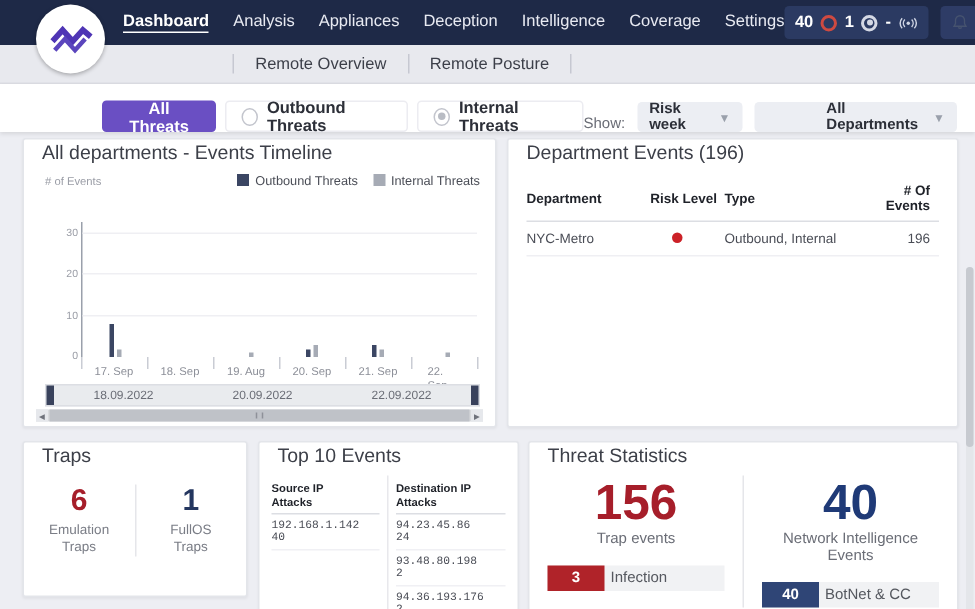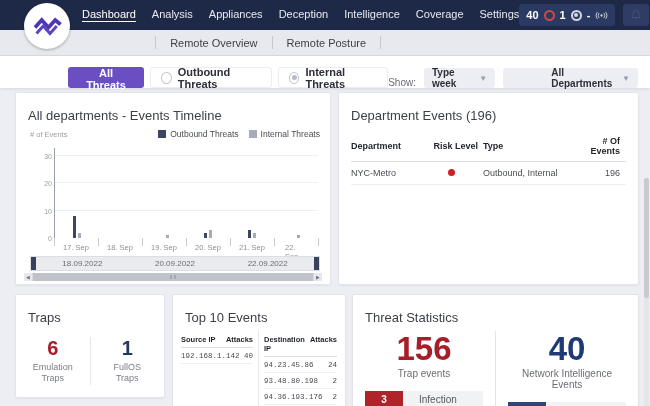--- a/index.html
+++ b/index.html
@@ -7,21 +7,21 @@
     font-family:"Liberation Sans", sans-serif; background:#edeef3; }
 
   
   .navbar { position:absolute; top:0; left:0; width:650px; height:30px;
     background:#1e2947; display:flex; align-items:center; z-index:10; }
   .logo { position:absolute; left:24px; top:3px; width:46px; height:46px;
     border-radius:50%; background:#fff; z-index:30;
     box-shadow:0 1px 3px rgba(0,0,0,.3); display:flex; align-items:center; justify-content:center; }
   .nav-items { display:flex; gap:16px; margin-left:82px; }
   .nav-item { color:#e8eaf2; font-size:11px; cursor:pointer; white-space:nowrap; }
-  .nav-item.active { font-weight:normal; color:#fff; border-bottom:1px solid #fff; padding-bottom:1px; }
+  .nav-item.active { font-weight:bold; color:#fff; border-bottom:1px solid #fff; padding-bottom:1px; }
   .nav-right { margin-left:auto; display:flex; align-items:center; gap:8px; padding-right:14px; }
   .alert-box { background:#2b3a62; border-radius:3px; height:22px; display:flex;
     align-items:center; gap:5px; padding:0 7px; color:#fff; font-size:11px; font-weight:bold; }
   .ring-red { width:11px; height:11px; border:2px solid #cf4a41; border-radius:50%; display:inline-block; }
   .ring-dot { width:11px; height:11px; border:2px solid #d4d8e4; border-radius:50%; display:inline-flex;
     align-items:center; justify-content:center; }
   .ring-dot i { width:4px; height:4px; background:#d4d8e4; border-radius:50%; }
   .bell-box { background:#2e3c66; border-radius:3px; height:22px; width:26px;
     display:flex; align-items:center; justify-content:center; }
 
@@ -47,21 +47,21 @@
   .dropdown { background:#eceef3; border-radius:3px; height:20px; display:flex; align-items:center;
     gap:5px; padding:0 8px; font-size:10px; font-weight:bold; color:#2c2f38;
     margin-left:8px; cursor:pointer; }
   .dropdown:last-child { margin-right:12px;padding-left:48px; }
   .chev { font-size:8px; color:#9aa0ab; }
 
   
   .main { position:absolute; top:88px; left:0; width:650px; height:318px; overflow:hidden; }
   .card { position:absolute; background:#fff; border:1px solid #e3e5ea; border-radius:2px;
     box-shadow:0 1px 2px rgba(0,0,0,.05); }
-  .card-title { font-size:13px; color:#3c3f48; padding:15px 12px 4px 12px; }
+  .card-title { font-size:13px; color:#3c3f48; padding:1px 12px 4px 12px; }
 
   
   #timeline-card { left:15px; top:4px; width:316px; height:193px; }
   .legend-row { display:flex; align-items:center; padding:0 10px 0 14px; height:14px; }
   .ylab { font-size:7.5px; color:#9a9da6; }
   .legend { margin-left:auto; display:flex; gap:10px; align-items:center; }
   .legend-item { display:flex; align-items:center; gap:4px; font-size:8.5px; color:#4a4d56; }
   .sw { width:8px; height:8px; display:inline-block; }
   .sw.outbound { background:#3b4663; } .sw.internal { background:#a6abb5; }
   .plot { position:absolute; left:38px; right:12px; top:55px; height:90px;
@@ -102,38 +102,38 @@
   .trap-num { font-size:20px; font-weight:bold; }
   .trap-num.red { color:#a61e2a; } .trap-num.navy { color:#24365f; }
   .trap-label { font-size:9px; color:#7a7d86; line-height:1.25; margin-top:2px; }
 
   
   #top10-card { left:172px; top:206px; width:174px; height:200px; }
   .top10-body { display:flex; padding:2px 8px 0 8px; }
   .mini-tbl { font-size:7.5px; }
   .mini-tbl.src { width:50%; padding-right:5px; border-right:1px solid #e8e8ec; }
   .mini-tbl.dst { width:50%; padding-left:5px; }
-  .mini-head, .mini-row { display:flex; justify-content:space-between; padding:3.5px 0; }
+  .mini-head, .mini-row { display:flex; justify-content:space-between; padding:3.5px 0;flex-direction:column; }
   .mini-head { font-weight:bold; color:#1f2229; border-bottom:1px solid #dcdee3; }
   .mini-row { color:#4a4d56; border-bottom:1px solid #f0f0f4;font-family:Liberation Mono, monospace; }
 
   
   #stats-card { left:352px; top:206px; width:287px; height:200px; }
   .stats-body { display:flex; margin-top:2px; }
   .stat-half { flex:1; text-align:center; padding:0 12px; }
   .stat-half:first-child { border-right:1px solid #e5e6ea; }
   .stat-num { font-size:33px; font-weight:600; line-height:1.1; }
   .stat-num.red { color:#a61e2a; } .stat-num.navy { color:#1f3a77; }
   .stat-label { font-size:10px; color:#6a6d76; margin-top:1px; }
   .badge-bar { display:flex; align-items:center; background:#f1f2f4; height:17px;
     margin-top:12px; }
   .badge { width:38px; height:17px; color:#fff; font-size:10px; font-weight:bold;
     display:flex; align-items:center; justify-content:center; }
   .badge.red { background:#b02329; } .badge.navy { background:#2f4576; }
-  .badge-label { font-size:10px; color:#55585f; padding-left:16px; }
+  .badge-label { font-size:10px; color:#55585f; padding-left:4px; }
 
   
   .vscroll { position:absolute; right:1px; top:90px; width:5px; height:310px;
     background:#e4e6ea; border-radius:3px; }
   .vscroll i { display:block; width:5px; height:120px; background:#c7cad0; border-radius:3px; }
 </style>
 </head>
 <body>
 
 <div class="navbar">
@@ -193,21 +193,21 @@
     <span>Outbound Threats</span>
   </div>
   <div class="seg">
     <span class="radio">
         <i></i>
       </span>
     <span>Internal Threats</span>
   </div>
   <span class="show-label">Show:</span>
   <div class="dropdown">
-    <span>Type week</span>
+    <span>Risk week</span>
     <span class="chev">▼</span>
   </div>
   <div class="dropdown">
     <span>All Departments</span>
     <span class="chev">▼</span>
   </div>
 </div>
 
 <div class="main">
 
@@ -252,21 +252,21 @@
         <div style="position: absolute; top: 0px; height: 8px; width: 1px; background: rgb(201, 204, 212); left: 16.6667%;"></div>
         <div style="position: absolute; top: 0px; height: 8px; width: 1px; background: rgb(201, 204, 212); left: 33.3333%;"></div>
         <div style="position: absolute; top: 0px; height: 8px; width: 1px; background: rgb(201, 204, 212); left: 50%;"></div>
         <div style="position: absolute; top: 0px; height: 8px; width: 1px; background: rgb(201, 204, 212); left: 66.6667%;"></div>
         <div style="position: absolute; top: 0px; height: 8px; width: 1px; background: rgb(201, 204, 212); left: 83.3333%;"></div>
         <div style="position: absolute; top: 0px; height: 8px; width: 1px; background: rgb(201, 204, 212); left: 100%;"></div>
       </div>
     <div class="xlabels">
         <span style="left: 8.33333%;">17. Sep</span>
         <span style="left: 25%;">18. Sep</span>
-        <span style="left: 41.6667%;">19. Sep</span>
+        <span style="left: 41.6667%;">19. Aug</span>
         <span style="left: 58.3333%;">20. Sep</span>
         <span style="left: 75%;">21. Sep</span>
         <span style="left: 91.6667%;">22. Sep</span>
       </div>
     <div class="navigator">
       <span class="nav-handle"></span>
       <span class="ndate">18.09.2022</span>
       <span class="ndate">20.09.2022</span>
       <span class="ndate">22.09.2022</span>
       <span class="nav-handle"></span>

